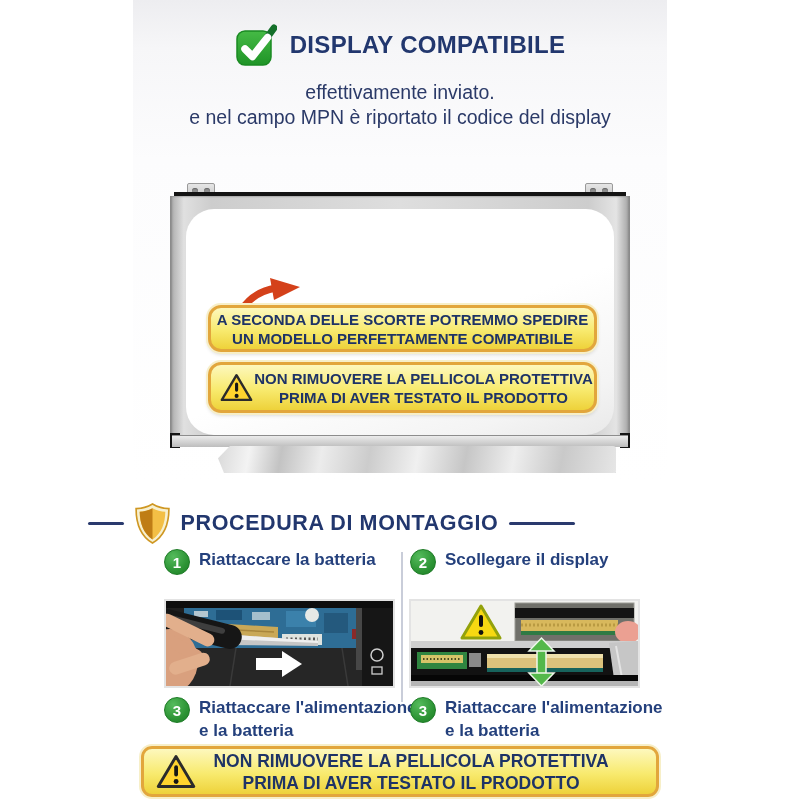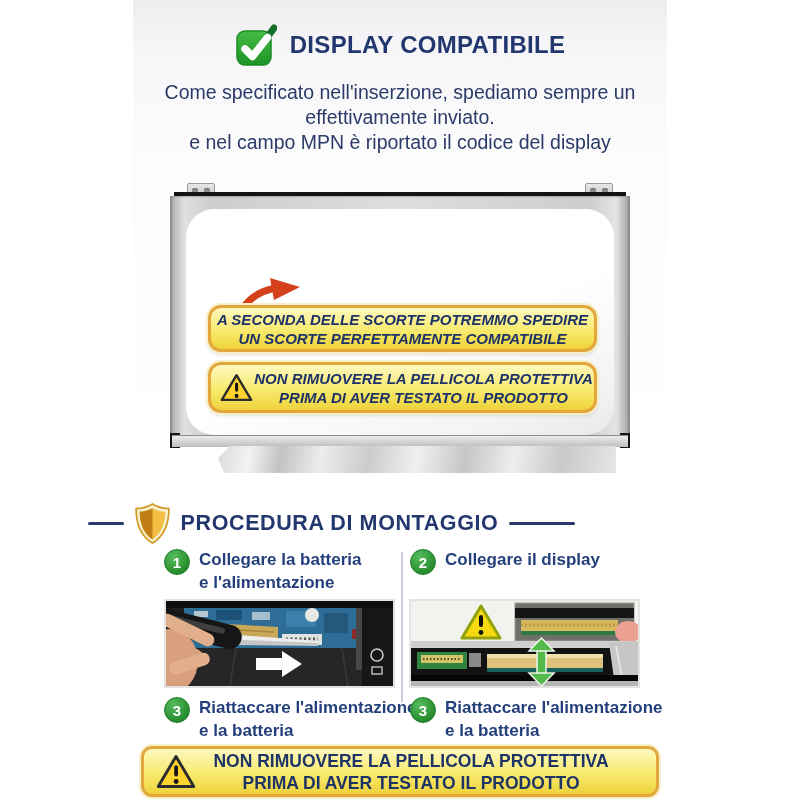--- a/index.html
+++ b/index.html
@@ -41,21 +41,21 @@
         clip-path:polygon(0 45%,3% 0,100% 0,100% 100%,1.5% 100%);box-shadow:0 1px 2px rgba(0,0,0,.25);}
   .red-arrow{position:absolute;left:52px;top:94px;}
 
   .banner{position:absolute;left:38px;width:389px;border:3px solid #e2a63c;border-radius:13px;
           background:linear-gradient(#fdf8bd 0%,#f8ea6e 55%,#eed23a 100%);
           box-shadow:0 0 0 2px #f7efc8,0 2px 4px rgba(0,0,0,.18);
           color:#1e3366;font-weight:bold;font-size:15px;line-height:19px;text-align:center;
           display:flex;align-items:center;justify-content:center;box-sizing:border-box;}
   .banner.b1{top:122px;height:47px;}
   .banner.b2{top:179px;height:51px;}
-  .banner .txt{flex:1;font-style:italic;}
+  .banner .txt{flex:1;}
   .banner .tri{margin-left:9px;}
 
   
   .proc-hdr{position:absolute;left:0;top:503px;width:663px;display:flex;align-items:center;
             justify-content:center;gap:11px;}
   .proc-hdr .rule{height:3px;background:#2a3a6e;border-radius:2px;}
   .proc-hdr .rule.l{width:36px;} .proc-hdr .rule.r{width:66px;}
   .proc-hdr h2{margin:0;font-size:21.5px;font-weight:bold;color:#22376e;letter-spacing:.6px;}
 
   
@@ -98,21 +98,20 @@
         </linearGradient>
       </defs>
       <rect x="2" y="7" width="34" height="34" rx="8" fill="url(#gchk)" stroke="#1a8a22" stroke-width="1.5"></rect>
       <path d="M31 15 L39 4" stroke="#14702a" stroke-width="7" stroke-linecap="round" fill="none"></path>
       <path d="M10 25 L17.5 32.5 L32.5 13.5" stroke="#ffffff" stroke-width="7.5" stroke-linecap="round" stroke-linejoin="round" fill="none"></path>
     </svg>
     <h1>DISPLAY COMPATIBILE</h1>
   </div>
 
   <div class="intro">
-    <div>Come specificato nell'inserzione, spediamo sempre un</div>
     <div>effettivamente inviato.</div>
     <div>e nel campo MPN è riportato il codice del display</div>
   </div>
 
   <div class="panel">
     <div class="bracket bl">
         <i class="h1"></i>
         <i class="h2"></i>
       </div>
     <div class="bracket br">
@@ -128,21 +127,21 @@
     <div class="foil"></div>
 
     <svg class="red-arrow" width="84" height="60" viewBox="0 0 84 60">
       <path d="M10 57 C16 30 30 15 54 11" stroke="#d4411a" stroke-width="7" fill="none" stroke-linecap="round"></path>
       <polygon points="48,1 78,10 52,23" fill="#d4411a"></polygon>
     </svg>
 
     <div class="banner b1">
       <div class="txt">
         <div>A SECONDA DELLE SCORTE POTREMMO SPEDIRE</div>
-        <div>UN SCORTE PERFETTAMENTE COMPATIBILE</div>
+        <div>UN MODELLO PERFETTAMENTE COMPATIBILE</div>
       </div>
     </div>
 
     <div class="banner b2">
       <svg class="tri" width="33" height="30" viewBox="0 0 36 32">
         <path d="M18 2 L34 29 L2 29 Z" fill="#ffd42e" stroke="#2b2b2b" stroke-width="2.6" stroke-linejoin="round"></path>
         <rect x="16.4" y="10" width="3.4" height="10" rx="1.7" fill="#161616"></rect>
         <circle cx="18.1" cy="24.6" r="2.2" fill="#161616"></circle>
       </svg>
       <div class="txt">
@@ -161,29 +160,28 @@
     </svg>
     <h2>PROCEDURA DI MONTAGGIO</h2>
     <span class="rule r"></span>
   </div>
 
   <div class="col-divider"></div>
 
   <div class="step s1">
     <div class="num">1</div>
     <div class="lbl">
-      <div>Collegare la batteria</div>
-      <div>e l'alimentazione</div>
+      <div>Riattaccare la batteria</div>
     </div>
   </div>
 
   <div class="step s2">
     <div class="num">2</div>
     <div class="lbl">
-      <div>Collegare il display</div>
+      <div>Scollegare il display</div>
     </div>
   </div>
 
   <div class="photo pl">
     <svg viewBox="0 0 227 85" preserveAspectRatio="none">
       <rect width="227" height="85" fill="#1e1e1e"></rect>
       <rect x="0" y="0" width="227" height="7" fill="#0d0d0d"></rect>
       <rect x="18" y="7" width="192" height="40" fill="#2e6d95"></rect>
       <rect x="28" y="10" width="14" height="6" fill="#cdd7da" opacity=".85"></rect>
       <rect x="50" y="9" width="26" height="10" fill="#1d5277"></rect>

